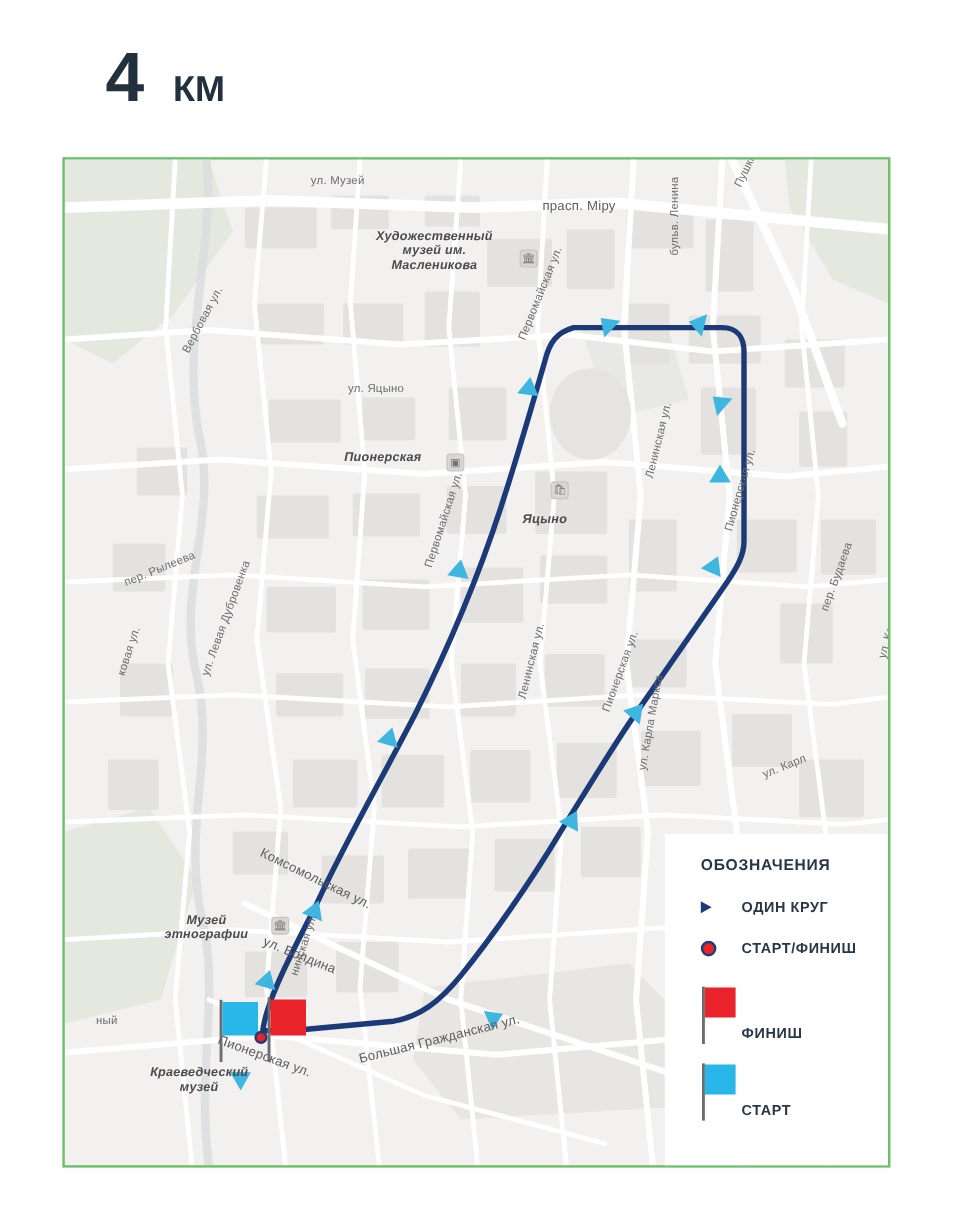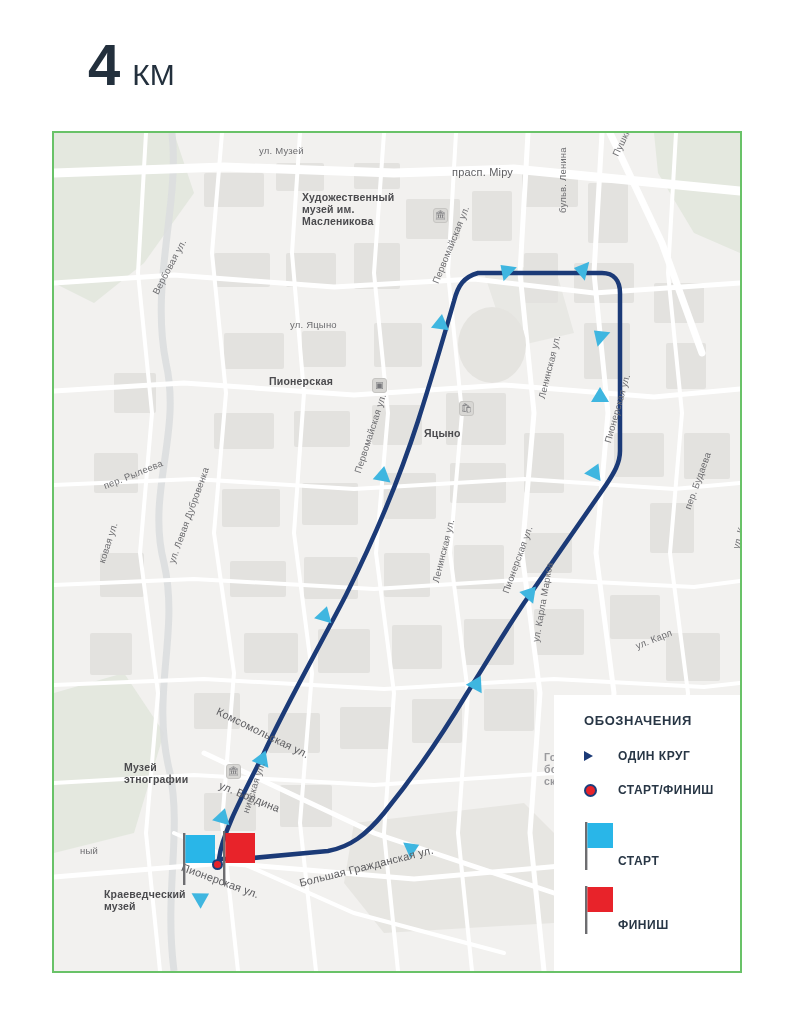--- a/index.html
+++ b/index.html
@@ -28,22 +28,22 @@
     user-select: none;
   }
   .title .num {
     font-size: 58px;
     font-weight: bold;
     letter-spacing: -1px;
     line-height: 58px;
   }
   .title .unit {
     font-size: 30px;
-    font-weight: normal;
-    margin-left: 13px;
+    font-weight: bold;
+    margin-left: 25px;
     line-height: 30px;
   }
 
   
   .map-frame {
     position: absolute;
     left: 52px;
     top: 131px;
     width: 690px;
     height: 842px;
@@ -67,22 +67,24 @@
     font-size: 9.5px;
     color: #6d6d70;
     white-space: nowrap;
     user-select: none;
     letter-spacing: .2px;
   }
   .maplabel.poi {
     color: #4b4b4e;
     font-size: 10.5px;
     font-weight: bold;
+    text-align: center;
     line-height: 12px;
     white-space: pre-line;
+    font-style: italic;
   }
   .maplabel.big {
     font-size: 11px;
     color: #5d5d60;
   }
   .maplabel.fade {
     color: #9a9a9d;
   }
 
   
@@ -396,29 +398,29 @@
       <span class="sym">
           <span class="dot-sym"></span>
         </span>
       <span class="txt">СТАРТ/ФИНИШ</span>
     </div>
 
     <div class="legend-row flagrow">
       <span class="sym">
         <svg width="30" height="48" viewBox="0 0 30 48">
           <rect x="1" y="0" width="2.4" height="48" fill="#6d6d70"></rect>
+          <path d="M3.4,1 L29,1 L29,26 L3.4,26 Z" fill="#e8232a"></path>
+        </svg>
+      </span>
+      <span class="txt">ФИНИШ</span>
+    </div>
+
+    <div class="legend-row flagrow">
+      <span class="sym">
+        <svg width="30" height="48" viewBox="0 0 30 48">
+          <rect x="1" y="0" width="2.4" height="48" fill="#6d6d70"></rect>
           <path d="M3.4,1 L29,1 L29,26 L3.4,26 Z" fill="#29b6e8"></path>
         </svg>
       </span>
       <span class="txt">СТАРТ</span>
     </div>
-
-    <div class="legend-row flagrow">
-      <span class="sym">
-        <svg width="30" height="48" viewBox="0 0 30 48">
-          <rect x="1" y="0" width="2.4" height="48" fill="#6d6d70"></rect>
-          <path d="M3.4,1 L29,1 L29,26 L3.4,26 Z" fill="#e8232a"></path>
-        </svg>
-      </span>
-      <span class="txt">ФИНИШ</span>
-    </div>
   </div>
 </div>
 
 </body></html>

